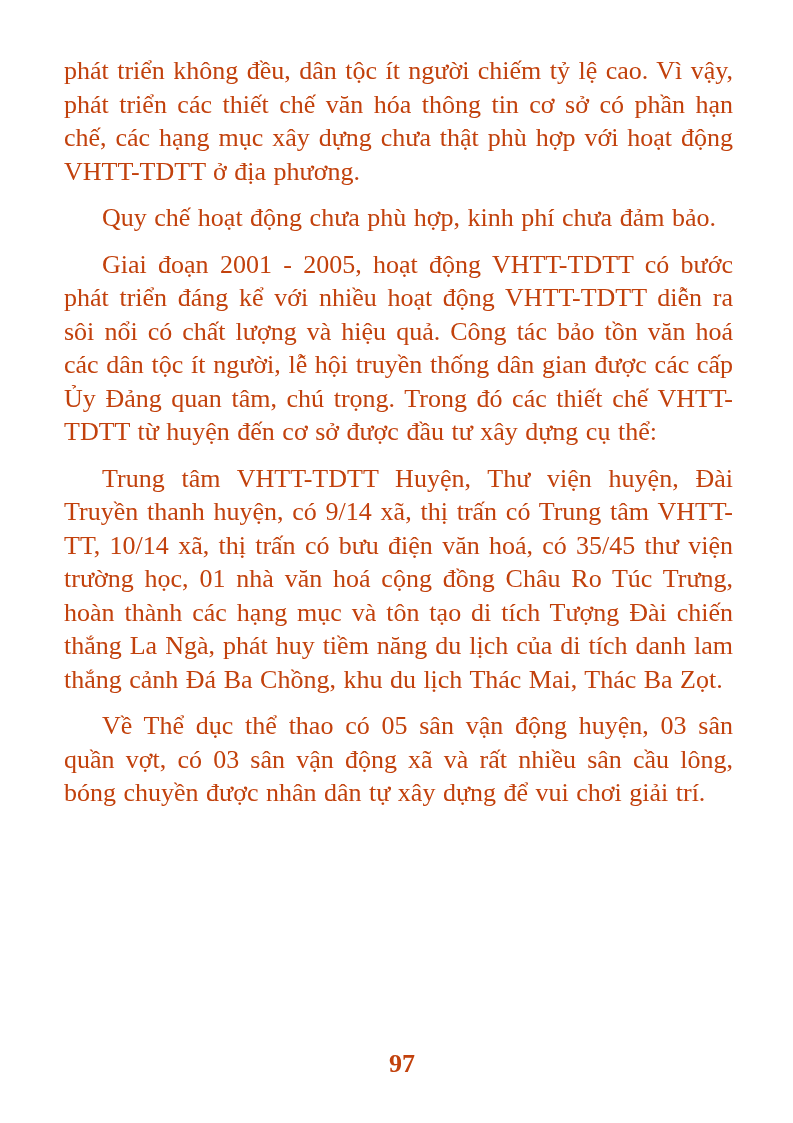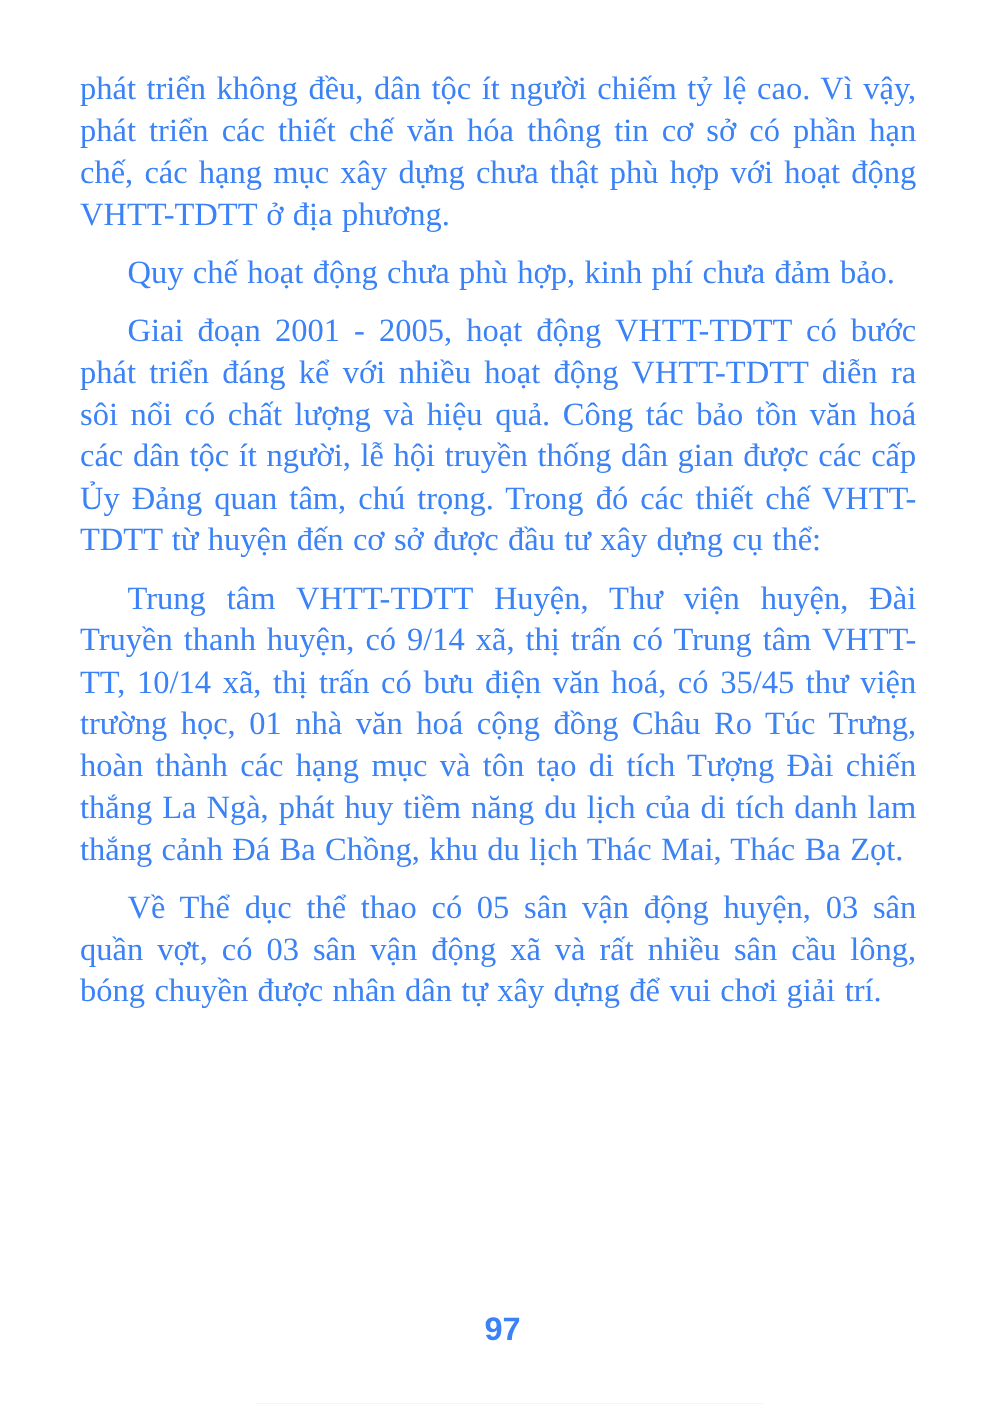--- a/index.html
+++ b/index.html
@@ -9,21 +9,21 @@
   }
   .page {
     position: relative;
     width: 793px;
     height: 1123px;
     margin: 0 auto;
     background: #ffffff;
     box-sizing: border-box;
     padding: 54px 60px 0 64px;
     font-family: "Liberation Serif", "DejaVu Serif", serif;
-    color: #3b82f6;
+    color: #c2410c;
     overflow: hidden;
   }
   .para {
     margin: 0 0 13px 0;
     font-size: 26px;
     line-height: 33.5px;
     text-align: justify;
     word-spacing: 1px;
   }
   .para.indent { text-indent: 38px; }
@@ -38,21 +38,21 @@
     letter-spacing: 0.5px;
   }
   .page-number {
     position: absolute;
     left: 11px;
     right: 0;
     bottom: 44px;
     text-align: center;
     font-size: 26px;
     font-weight: bold;
-    font-family: Liberation Sans, sans-serif;
+    font-family: Liberation Serif, serif;
   }
 </style>
 </head>
 <body>
 
 <div class="page">
 
   <p class="para no-indent">phát triển không đều, dân tộc ít người chiếm tỷ lệ cao. Vì vậy, phát triển các thiết chế văn hóa thông tin cơ sở có phần hạn chế, các hạng mục xây dựng chưa thật phù hợp với hoạt động VHTT-TDTT ở địa phương.</p>
 
   <p class="para indent">Quy chế hoạt động chưa phù hợp, kinh phí chưa đảm bảo.</p>

